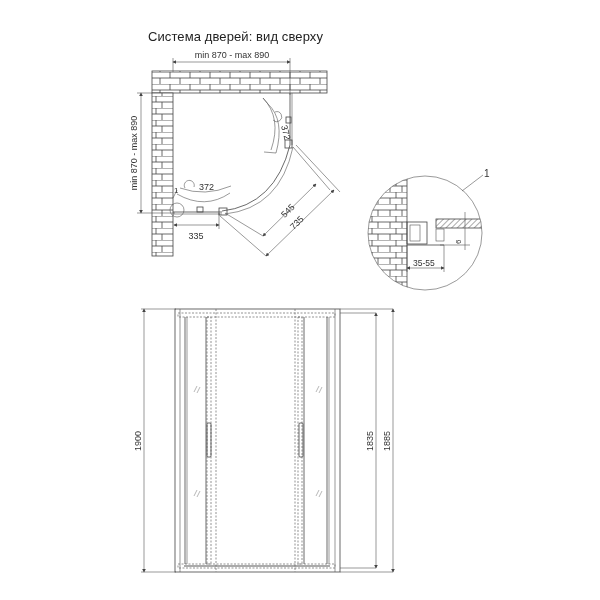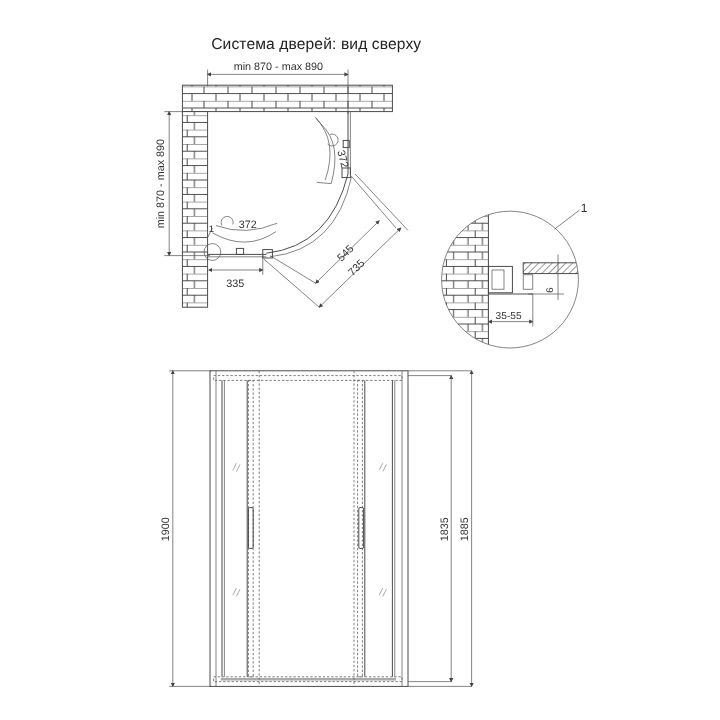--- a/index.html
+++ b/index.html
@@ -1,18 +1,18 @@
 <!DOCTYPE html>
 <html><head>
 <meta charset="utf-8">
 <style>
   html, body { margin: 0; padding: 0; background: #ffffff; }
   body { width: 600px; height: 600px; position: relative; overflow: hidden; font-family: "Liberation Sans", sans-serif; }
   #drawing { position: absolute; left: 0; top: 0; width: 600px; height: 600px; }
-  .title { position: absolute; left: 176px; top: 29px; font-size: 13px; color: #222; letter-spacing: 0.1px; }
+  .title { position: absolute; left: 148px; top: 29px; font-size: 13px; color: #222; letter-spacing: 0.1px; }
   svg text { font-family: "Liberation Sans", sans-serif; fill: #333; }
   .ln { stroke: #444; stroke-width: 0.8; fill: none; }
   .thin { stroke: #555; stroke-width: 0.6; fill: none; }
   .dash { stroke: #666; stroke-width: 0.7; fill: none; stroke-dasharray: 2 1.5; }
   .glass { stroke: #888; stroke-width: 0.6; fill: none; }
 </style>
 </head>
 <body>
 
 <div class="title">Система дверей: вид сверху</div>

